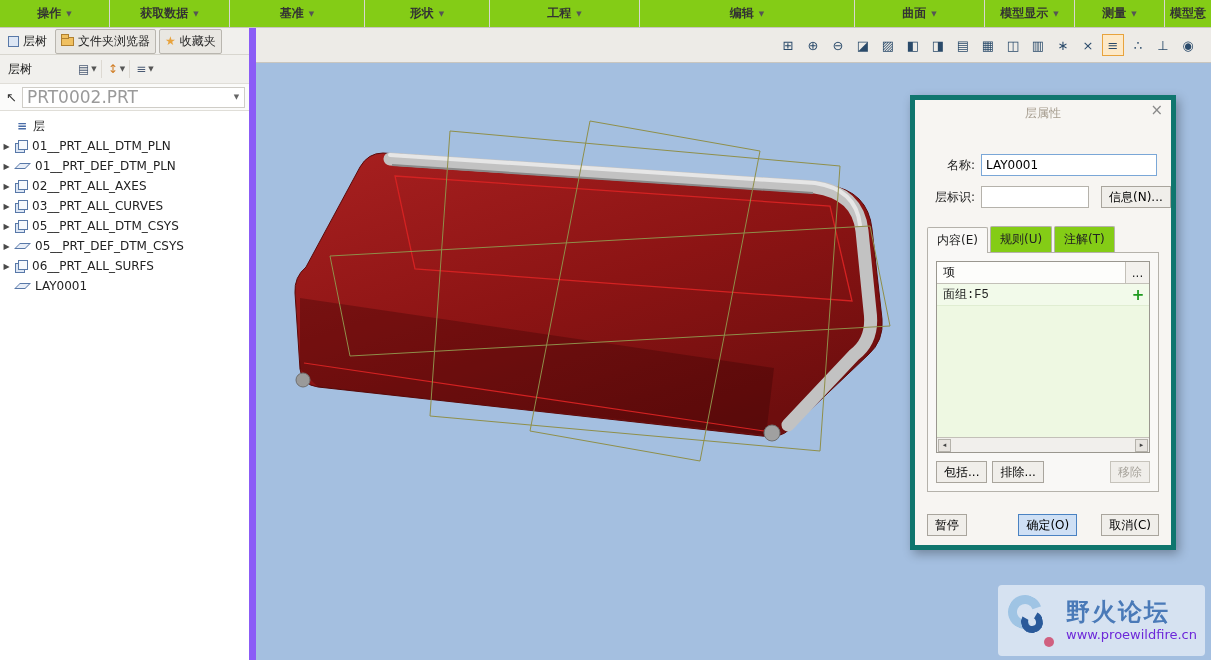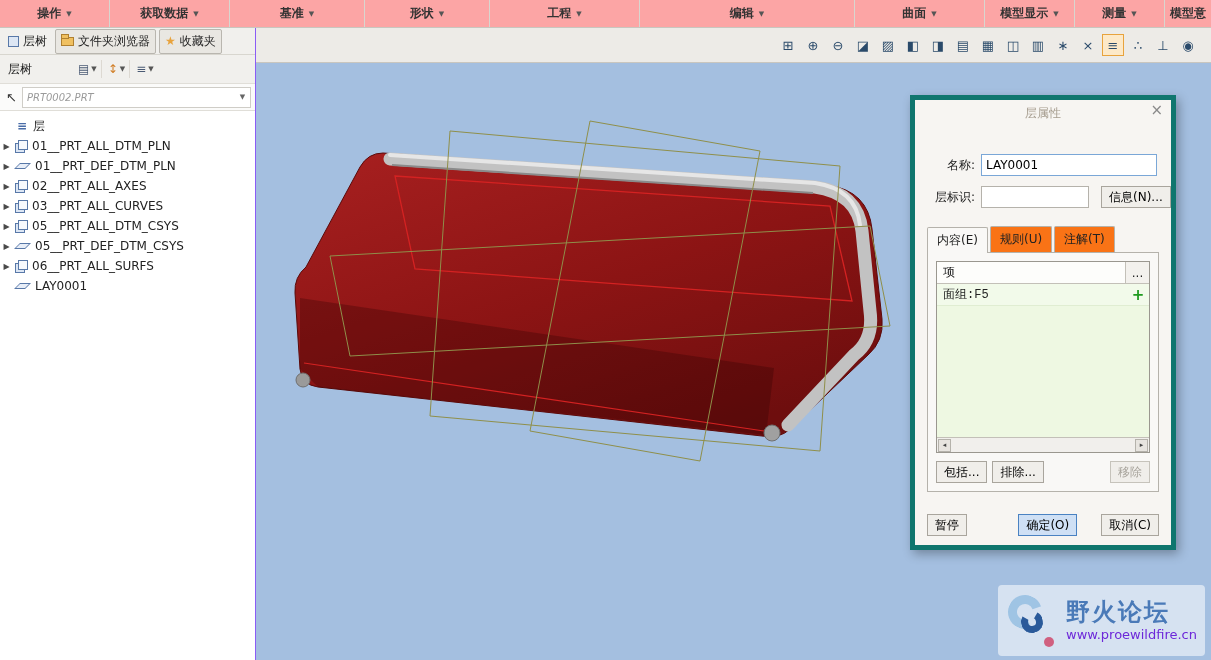--- a/index.html
+++ b/index.html
@@ -1,46 +1,46 @@
 <!DOCTYPE html>
 <html><head>
 <meta charset="utf-8">
 <style>
   * { box-sizing: border-box; margin: 0; padding: 0; }
   html,body { width:1211px; height:660px; overflow:hidden; }
   body { font-family:"DejaVu Sans", sans-serif; font-size:12px; color:#222; background:#f1f0ed; position:relative; }
 
   
-  .ribbon { display:flex; height:28px; background:#fca5a5; border-bottom:1px solid #c9c6bf; }
+  .ribbon { display:flex; height:28px; background:#84cc16; border-bottom:1px solid #c9c6bf; }
   .rtab { display:flex; align-items:center; justify-content:center; gap:5px; border-right:1px solid #d8d6cf; color:#333; font-weight:600; }
   .caret { font-size:7px; color:#555; }
 
   
   .main { display:flex; height:632px; }
-  .left { width:256px; border-right:1px solid #8b5cf6; display:flex; flex-direction:column; background:#f1f0ed; }
+  .left { width:256px; border-right:7px solid #8b5cf6; display:flex; flex-direction:column; background:#f1f0ed; }
 
   .navtabs { height:27px; display:flex; align-items:center; gap:3px; padding:0 3px; border-bottom:1px solid #d8d6cf; }
   .navtab { display:flex; align-items:center; gap:4px; padding:3px 5px; white-space:nowrap; }
   .navtab.btn { background:#e9e7e2; border:1px solid #b9b6af; border-radius:2px; }
   .sq-icon { width:11px; height:11px; border:1px solid #5878a8; background:#dce6f4; display:inline-block; }
   .folder-icon { width:13px; height:9px; background:#f0c060; border:1px solid #b08030; position:relative; display:inline-block; }
   .folder-icon::before { content:""; position:absolute; left:-1px; top:-4px; width:6px; height:3px; background:#f0c060; border:1px solid #b08030; }
   .star { color:#e8a33d; font-size:12px; }
 
   .layerheader { height:29px; display:flex; align-items:center; padding:0 8px; border-bottom:1px solid #e0ded8; }
   .lh-tools { display:flex; align-items:center; gap:2px; margin-left:42px; }
   .toolbtn { display:flex; align-items:center; gap:2px; padding:2px 4px; border-right:1px solid #ddd9d2; color:#4a5a74; }
   .toolbtn:last-child { border-right:none; }
   .toolbtn .g { font-size:12px; }
   .toolbtn.orange .g { color:#d07a20; }
 
   .searchrow { height:27px; display:flex; align-items:center; background:#fbfbfa; border-bottom:1px solid #e0ded8; padding:2px 4px; gap:5px; }
   .pointer { color:#333; font-size:13px; padding-left:2px; }
   .searchbox { flex:1; display:flex; align-items:center; border:1px solid #cfcdc7; background:#fff; height:21px; }
-  input.search { flex:1; border:0; outline:none; color:#9a9a9a; font-size:10px; padding:0 4px; background:transparent; font-family:inherit; width:100%;font-style:italic; }
+  input.search { flex:1; border:0; outline:none; color:#9a9a9a; font-size:17px; padding:0 4px; background:transparent; font-family:inherit; width:100%; }
   .searchcaret { width:15px; text-align:center; color:#666; font-size:7px; }
 
   .tree { flex:1; background:#fff; padding:5px 0; overflow:hidden; }
   .trow { display:flex; align-items:center; height:20px; padding-left:2px; gap:4px; }
   .arrow { width:9px; font-size:8px; color:#4a4a4a; text-align:center; flex:none; }
   .arrow.empty { visibility:hidden; }
   .ic-layers { width:13px; height:13px; position:relative; flex:none; }
   .ic-layers::before { content:""; position:absolute; left:0; top:3px; width:8px; height:8px; background:#dce6f4; border:1px solid #5878a8; }
   .ic-layers::after { content:""; position:absolute; left:3px; top:0; width:8px; height:8px; background:#f6f9fd; border:1px solid #5878a8; }
   .ic-lens { width:11px; height:6px; border:1px solid #5878a8; background:#e8eef8; transform:skewX(-45deg); margin:0 3px 0 2px; flex:none; }
@@ -60,21 +60,21 @@
   .dlg-close { position:absolute; right:8px; top:3px; color:#8a8a8a; font-size:15px; line-height:1; }
   .dlg-row { display:flex; align-items:center; margin:28px 14px 0; gap:6px; }
   .dlg-row.second { margin-top:10px; }
   .dlg-label { width:46px; text-align:right; flex:none; }
   .dlg-input { height:22px; border:1px solid #b5b2ab; background:#fff; padding:0 4px; font-size:12px; font-family:inherit; outline:none; }
   .dlg-input.focus { border-color:#7aa7d7; }
   .grow { flex:1; min-width:0; }
   .id-input { width:108px; flex:none; }
   .dlg-btn { height:22px; background:#f0eeea; border:1px solid #a9a59d; padding:0 7px; font-size:12px; font-family:inherit; white-space:nowrap; }
   .dlg-tabs { display:flex; margin:18px 12px 0; gap:2px; }
-  .dlg-tab { padding:4px 9px; border:1px solid #b5b2ab; border-bottom:none; background:#f97316; border-radius:2px 2px 0 0; position:relative; }
+  .dlg-tab { padding:4px 9px; border:1px solid #b5b2ab; border-bottom:none; background:#84cc16; border-radius:2px 2px 0 0; position:relative; }
   .dlg-tab.active { background:#f9f8f6; top:1px; }
   .dlg-panel { margin:0 12px; border:1px solid #b5b2ab; background:#f9f8f6; padding:8px; height:240px; display:flex; flex-direction:column; }
   .listbox { border:1px solid #9a978f; background:#eef8e2; flex:1; display:flex; flex-direction:column; min-height:0; }
   .list-header { display:flex; height:22px; background:#fdfdfb; border-bottom:1px solid #c3c0b8; align-items:center; flex:none; }
   .list-header-label { flex:1; padding-left:6px; }
   .more-btn { width:24px; height:100%; border-left:1px solid #c3c0b8; display:flex; align-items:center; justify-content:center; background:#f3f1ed; }
   .list-row { display:flex; height:22px; align-items:center; background:#f2faea; border-bottom:1px solid #e0edd2; flex:none; }
   .list-row-label { flex:1; padding-left:6px;font-family:Liberation Mono, monospace; }
   .add-icon { width:22px; color:#1f9a1f; font-weight:bold; font-size:15px; text-align:center; }
   .list-fill { flex:1; }

